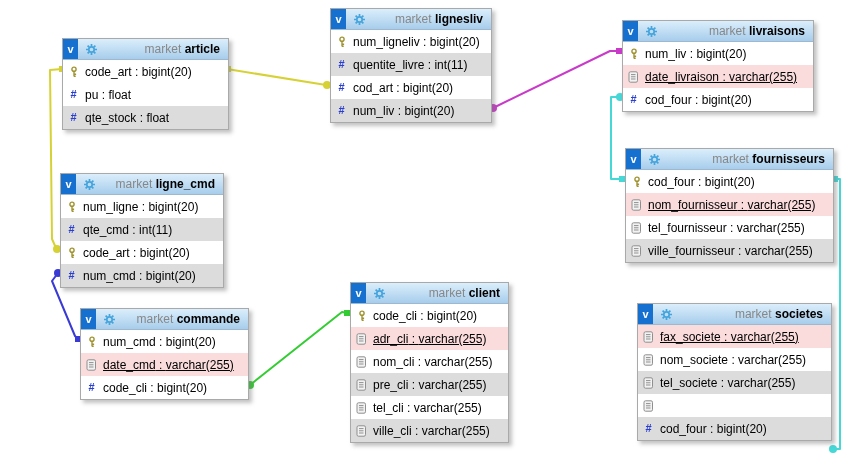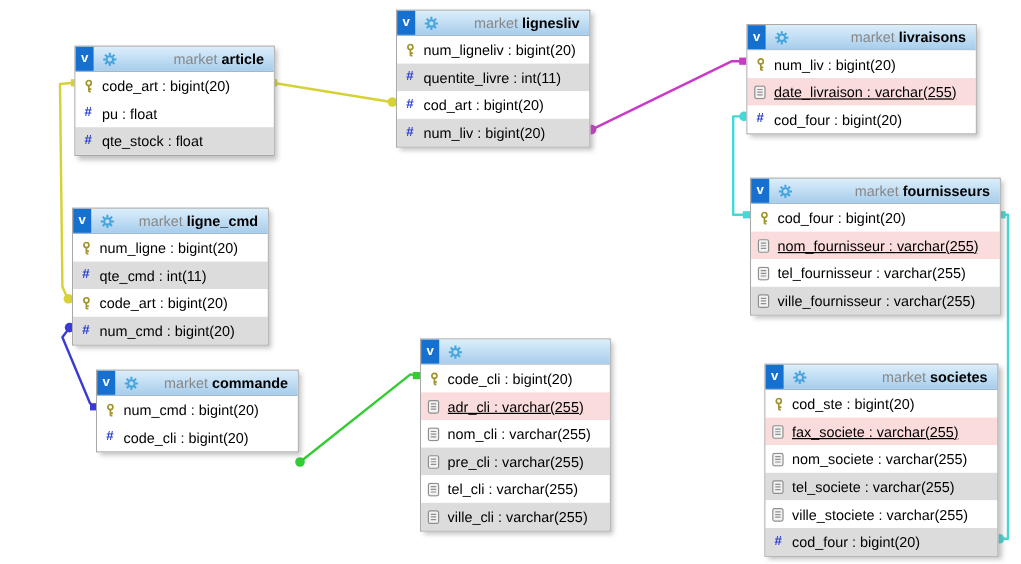--- a/index.html
+++ b/index.html
@@ -278,20 +278,21 @@
         <div class="thead">
           <span class="vbadge">v</span>
           <span class="gear">
             <svg width="13" height="13" viewBox="0 0 13 13">
               <g stroke="#44a4dd" stroke-width="1.7" fill="none">
                 <path d="M6.5 1v2.2M6.5 9.8V12M1 6.5h2.2M9.8 6.5H12M2.6 2.6l1.6 1.6M8.8 8.8l1.6 1.6M10.4 2.6L8.8 4.2M4.2 8.8l-1.6 1.6"></path>
                 <circle cx="6.5" cy="6.5" r="2.7"></circle>
               </g>
             </svg>
           </span>
+          <span class="htext"><span class="schema">market</span> <span class="tname">client</span></span>
         </div>
         <div class="trow bg-white">
           <span class="cicon">
             <svg width="12" height="12" viewBox="0 0 12 12">
               <g stroke="#a0932e" stroke-width="1.4" fill="none">
                 <circle cx="6" cy="3.2" r="2.1"></circle>
                 <path d="M6 5.3v5.2M6 8.2h2.1M6 10.3h1.7"></path>
               </g>
             </svg>
           </span>
@@ -360,51 +361,49 @@
           <span class="cicon">
             <svg width="12" height="12" viewBox="0 0 12 12">
               <g stroke="#a0932e" stroke-width="1.4" fill="none">
                 <circle cx="6" cy="3.2" r="2.1"></circle>
                 <path d="M6 5.3v5.2M6 8.2h2.1M6 10.3h1.7"></path>
               </g>
             </svg>
           </span>
           <span class="ctext"><span>num_cmd</span> : <span>bigint(20)</span></span>
         </div>
+        <div class="trow bg-pink">
+          <span class="cicon">
+            <svg width="11" height="12" viewBox="0 0 11 12">
+              <rect x="1" y="0.8" width="8.5" height="10.4" rx="1.5" fill="#f2f2f2" stroke="#8f8f8f"></rect>
+              <path d="M3 3.6h4.5M3 5.8h4.5M3 8h4.5" stroke="#8f8f8f" stroke-width="1"></path>
+            </svg>
+          </span>
+          <span class="ctext"><span>date_cmd</span> : <span>varchar(255)</span></span>
+        </div>
         <div class="trow bg-white">
           <span class="cicon">
             <span class="numglyph">#</span>
           </span>
           <span class="ctext"><span>code_cli</span> : <span>bigint(20)</span></span>
         </div>
       </div>
       <div class="table" style="left: 637px; top: 303px; width: 193px;">
         <div class="thead">
           <span class="vbadge">v</span>
           <span class="gear">
             <svg width="13" height="13" viewBox="0 0 13 13">
               <g stroke="#44a4dd" stroke-width="1.7" fill="none">
                 <path d="M6.5 1v2.2M6.5 9.8V12M1 6.5h2.2M9.8 6.5H12M2.6 2.6l1.6 1.6M8.8 8.8l1.6 1.6M10.4 2.6L8.8 4.2M4.2 8.8l-1.6 1.6"></path>
                 <circle cx="6.5" cy="6.5" r="2.7"></circle>
               </g>
             </svg>
           </span>
           <span class="htext"><span class="schema">market</span> <span class="tname">societes</span></span>
         </div>
-        <div class="trow bg-white">
-          <span class="cicon">
-            <svg width="12" height="12" viewBox="0 0 12 12">
-              <g stroke="#a0932e" stroke-width="1.4" fill="none">
-                <circle cx="6" cy="3.2" r="2.1"></circle>
-                <path d="M6 5.3v5.2M6 8.2h2.1M6 10.3h1.7"></path>
-              </g>
-            </svg>
-          </span>
-          <span class="ctext"><span>cod_ste</span> : <span>bigint(20)</span></span>
-        </div>
         <div class="trow bg-pink">
           <span class="cicon">
             <svg width="11" height="12" viewBox="0 0 11 12">
               <rect x="1" y="0.8" width="8.5" height="10.4" rx="1.5" fill="#f2f2f2" stroke="#8f8f8f"></rect>
               <path d="M3 3.6h4.5M3 5.8h4.5M3 8h4.5" stroke="#8f8f8f" stroke-width="1"></path>
             </svg>
           </span>
           <span class="ctext"><span>fax_societe</span> : <span>varchar(255)</span></span>
         </div>
         <div class="trow bg-white">
@@ -425,21 +424,20 @@
           </span>
           <span class="ctext"><span>tel_societe</span> : <span>varchar(255)</span></span>
         </div>
         <div class="trow bg-white">
           <span class="cicon">
             <svg width="11" height="12" viewBox="0 0 11 12">
               <rect x="1" y="0.8" width="8.5" height="10.4" rx="1.5" fill="#f2f2f2" stroke="#8f8f8f"></rect>
               <path d="M3 3.6h4.5M3 5.8h4.5M3 8h4.5" stroke="#8f8f8f" stroke-width="1"></path>
             </svg>
           </span>
-          <span class="ctext"><span>ville_stociete</span> : <span>varchar(255)</span></span>
         </div>
         <div class="trow bg-gray">
           <span class="cicon">
             <span class="numglyph">#</span>
           </span>
           <span class="ctext"><span>cod_four</span> : <span>bigint(20)</span></span>
         </div>
       </div>
     </div>
 </div>

